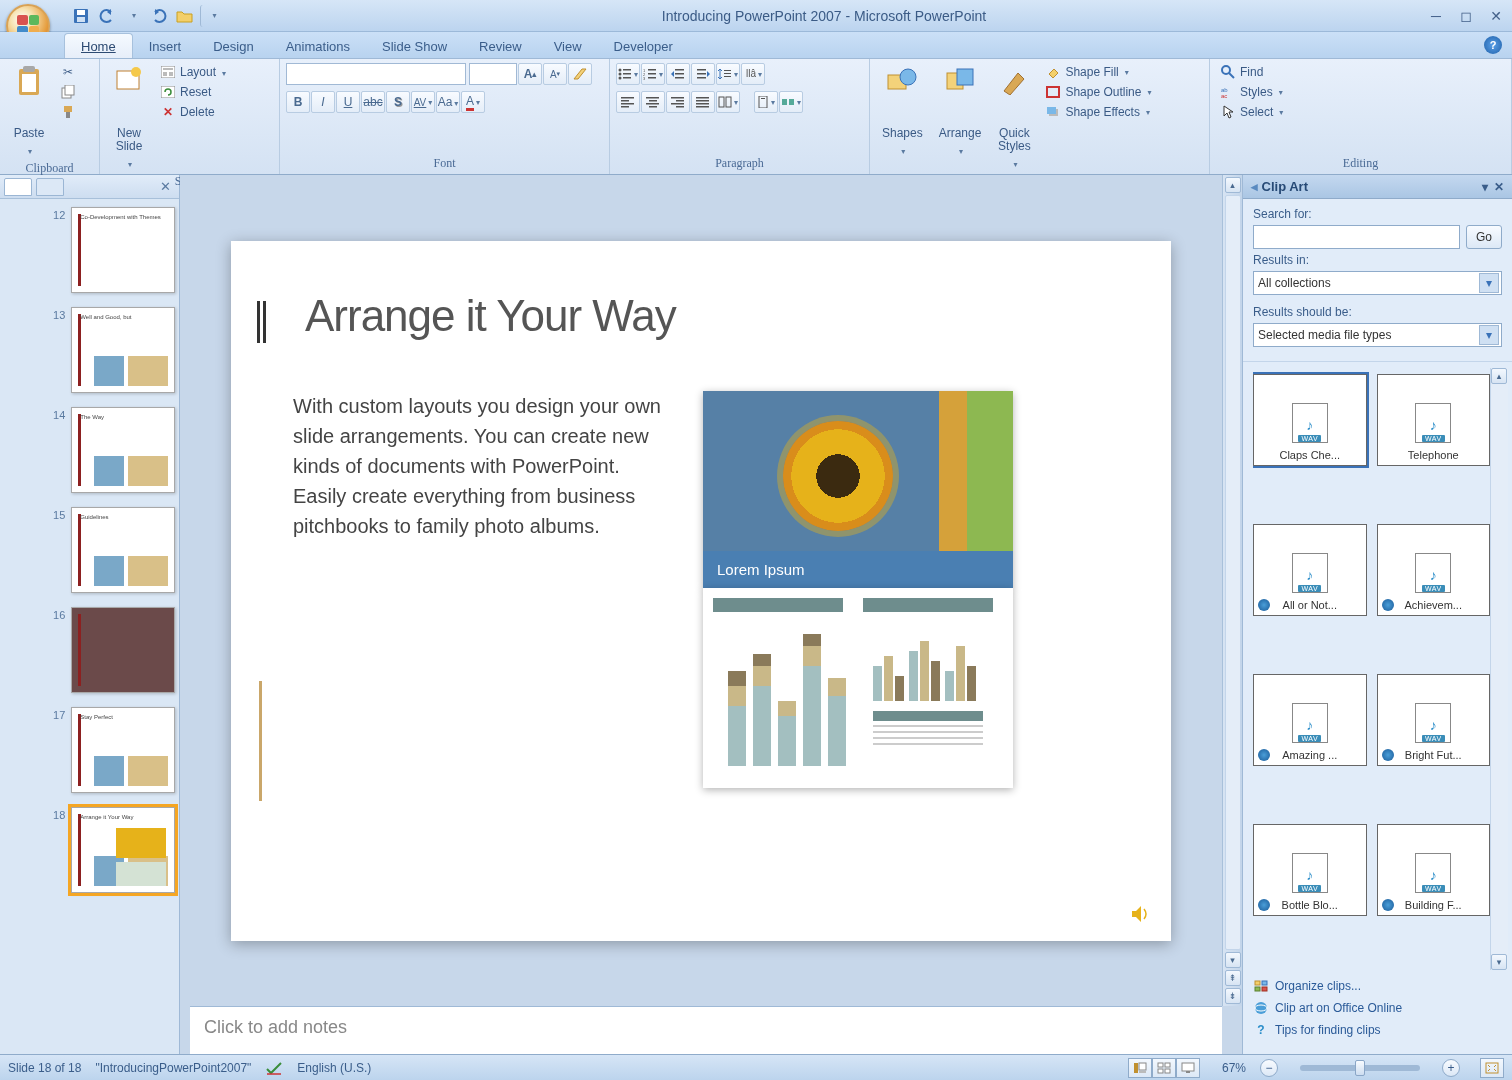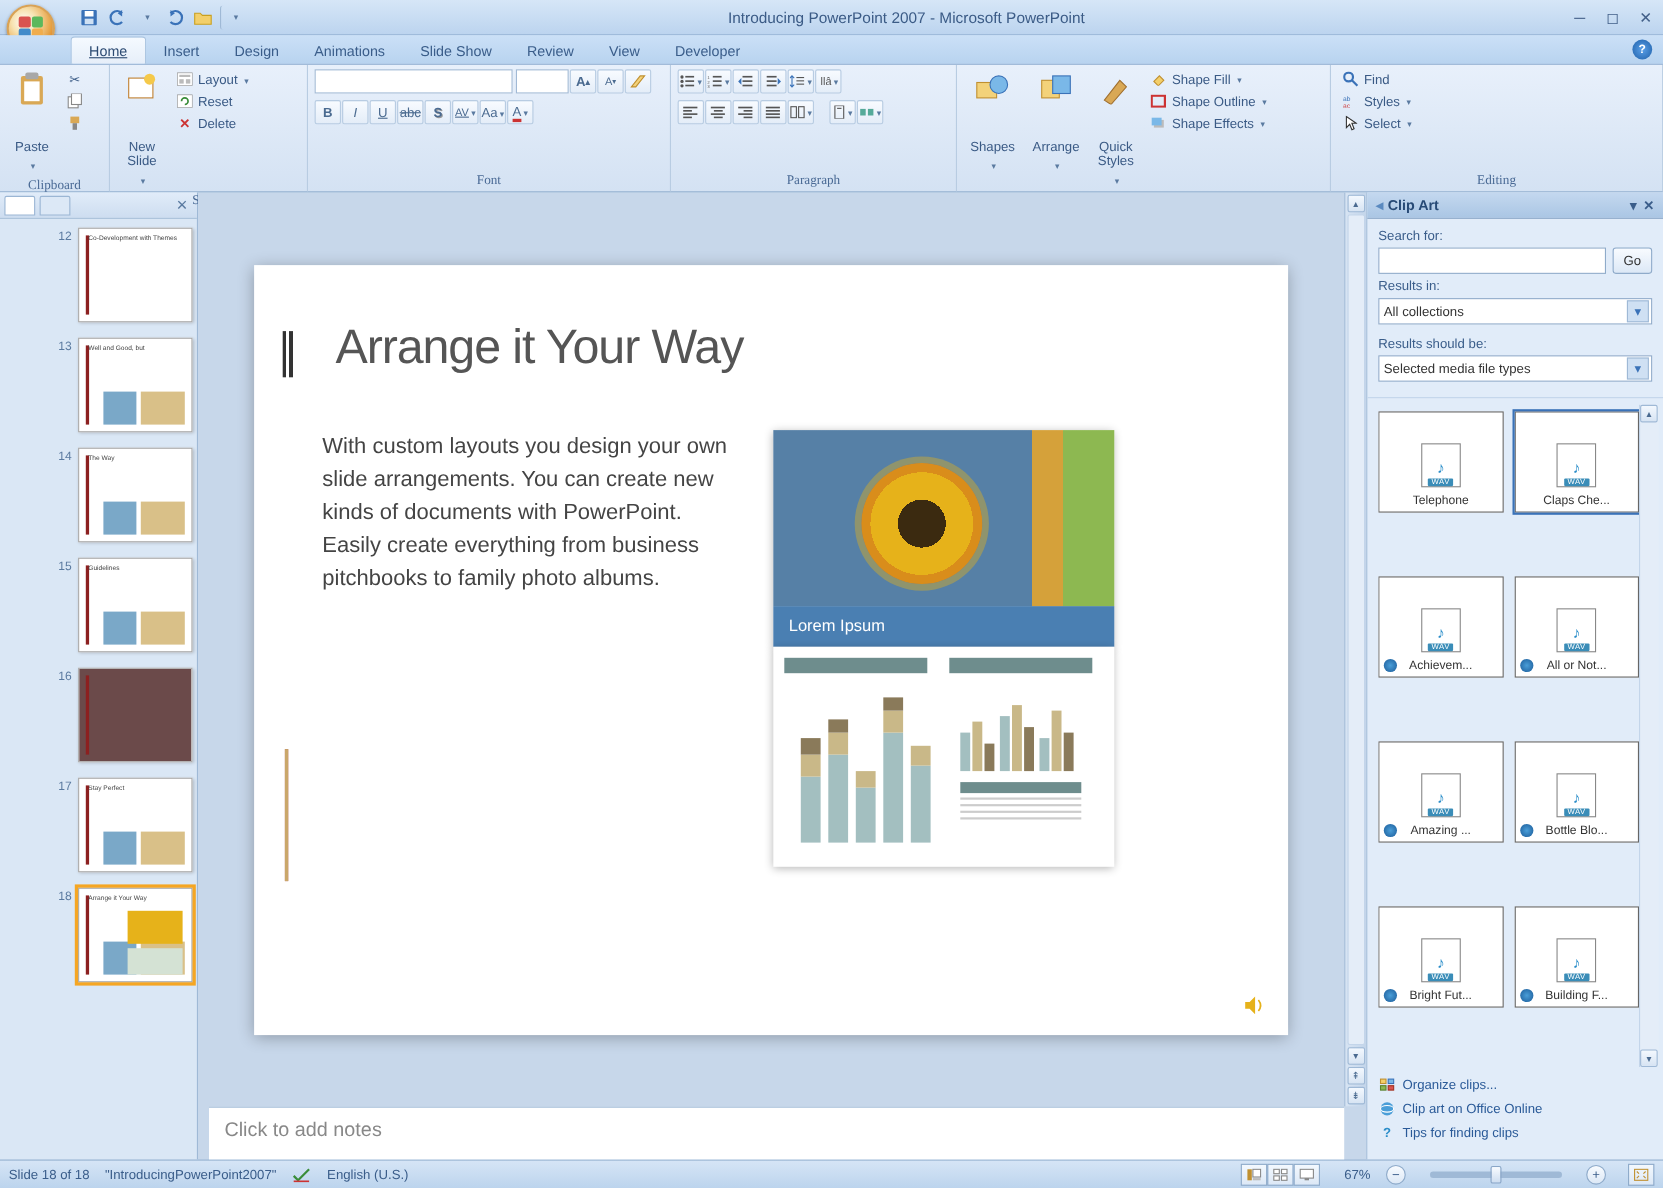--- a/index.html
+++ b/index.html
@@ -679,65 +679,65 @@
       <div class="tp-label">Results in:</div>
       <div class="tp-select">
           <span>All collections</span>
         </div>
       <div class="tp-label">Results should be:</div>
       <div class="tp-select">
           <span>Selected media file types</span>
         </div>
       <div style="display:flex;flex:1;overflow:hidden;border-top:1px solid #c3d5ea;margin:4px -10px 0;padding:6px 4px 0 10px;">
         <div class="clip-grid" id="clip-grid">
+            <div class="clip-item selected">
+              <div class="clip-icon">
+                <span class="clip-wav">WAV</span>
+              </div>
+    <span>Claps Che...</span>
+    </div>
             <div class="clip-item">
               <div class="clip-icon">
                 <span class="clip-wav">WAV</span>
               </div>
     <span>Telephone</span>
     </div>
-            <div class="clip-item selected">
+            <div class="clip-item">
               <div class="clip-icon">
                 <span class="clip-wav">WAV</span>
               </div>
-    <span>Claps Che...</span>
-    </div>
+    <span>All or Not...</span>
+    <div class="clip-globe"></div>
+            </div>
             <div class="clip-item">
               <div class="clip-icon">
                 <span class="clip-wav">WAV</span>
               </div>
     <span>Achievem...</span>
     <div class="clip-globe"></div>
             </div>
             <div class="clip-item">
               <div class="clip-icon">
                 <span class="clip-wav">WAV</span>
               </div>
-    <span>All or Not...</span>
-    <div class="clip-globe"></div>
-            </div>
-            <div class="clip-item">
-              <div class="clip-icon">
-                <span class="clip-wav">WAV</span>
-              </div>
     <span>Amazing ...</span>
     <div class="clip-globe"></div>
             </div>
             <div class="clip-item">
               <div class="clip-icon">
                 <span class="clip-wav">WAV</span>
               </div>
-    <span>Bottle Blo...</span>
+    <span>Bright Fut...</span>
     <div class="clip-globe"></div>
             </div>
             <div class="clip-item">
               <div class="clip-icon">
                 <span class="clip-wav">WAV</span>
               </div>
-    <span>Bright Fut...</span>
+    <span>Bottle Blo...</span>
     <div class="clip-globe"></div>
             </div>
             <div class="clip-item">
               <div class="clip-icon">
                 <span class="clip-wav">WAV</span>
               </div>
     <span>Building F...</span>
     <div class="clip-globe"></div>
             </div>
           </div>

